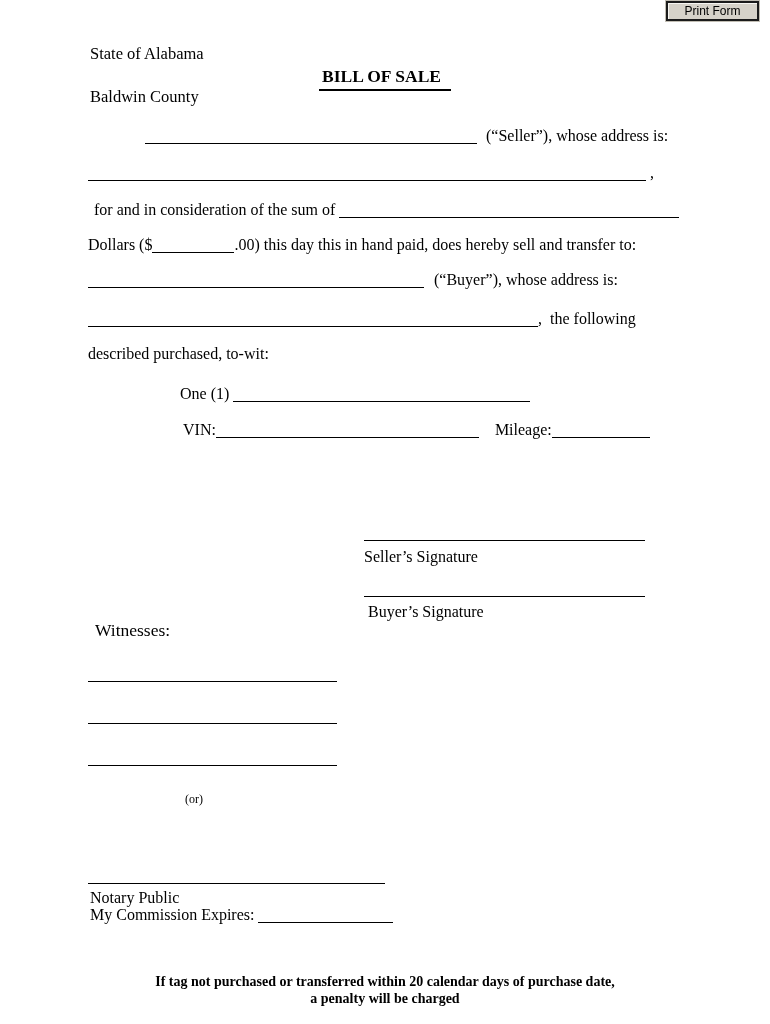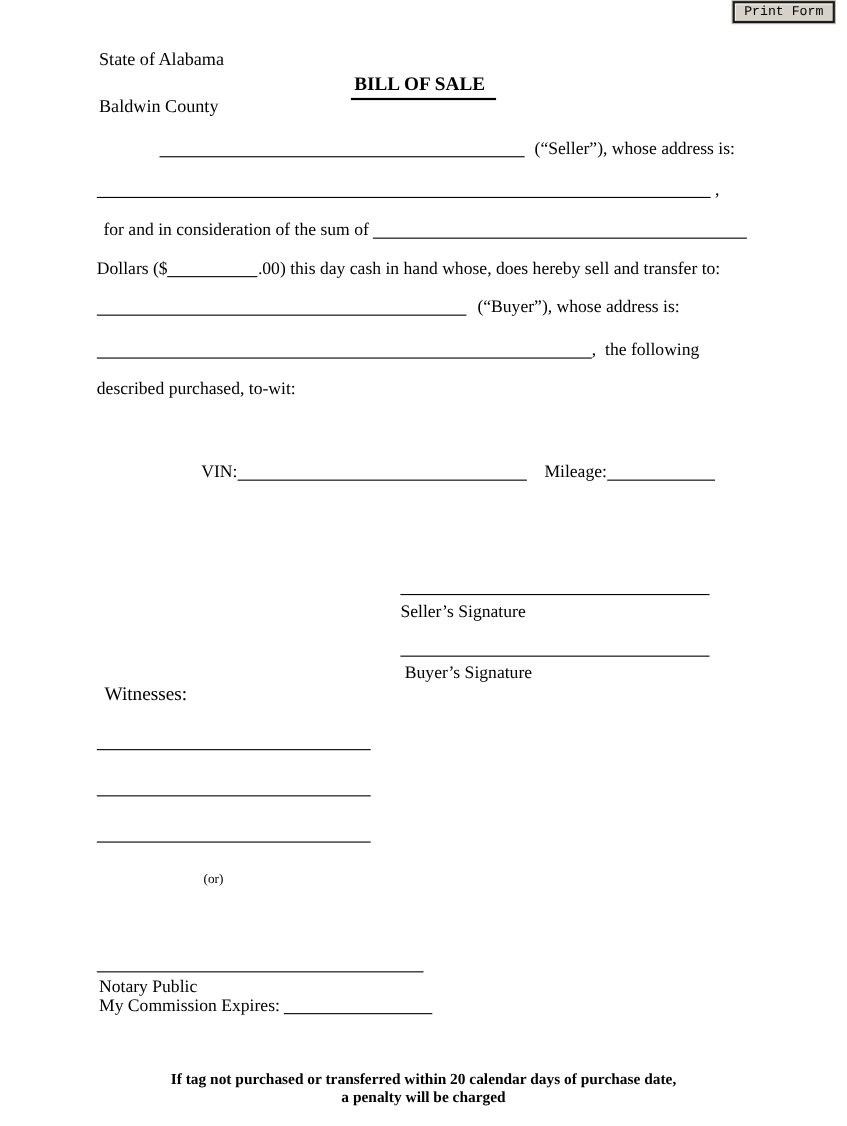--- a/index.html
+++ b/index.html
@@ -11,21 +11,21 @@
   .pre{white-space:pre;}
   .blank{
     display:inline-block;height:12px;border-bottom:1px solid #000;
     margin-bottom:-3px;
   }
   .rule{position:absolute;border-bottom:1px solid #000;height:0;}
   .print-btn{
     position:absolute;top:1px;left:666px;width:93px;height:20px;
     background:#d6d2c9;border:2px solid #1b1b1b;box-sizing:border-box;
     box-shadow:inset 1px 1px 0 #f7f6f2, 0 0 0 1px #c2beb4;
-    font-family:Liberation Mono, monospace;font-size:12px;
+    font-family:Liberation Sans, sans-serif;font-size:12px;
     display:flex;align-items:center;justify-content:center;cursor:pointer;
     padding:0;
   }
   .hdr-left{position:absolute;left:90px;font-size:16.5px;}
   .title-wrap{position:absolute;top:66px;left:0;width:770px;text-align:center;}
   .title{
     display:inline-block;font-size:17.5px;font-weight:bold;
     border-bottom:2px solid #000;padding:0 10px 2px 3px;
   }
   .big{font-size:17.5px;}
@@ -58,34 +58,38 @@
     <span class="blank" style="width:558px;"></span>
     <span>,</span>
   </div>
 
   <div class="line" style="top:200px;left:94px;">
     <span>for and in consideration of the sum of </span>
     <span class="blank" style="width:340px;"></span>
   </div>
 
   <div class="line" style="top:235px;left:88px;">
-    <span>Dollars ($</span><span class="blank" style="width:82px;"></span><span>.00) this day cash in hand whose, does hereby sell and transfer to:</span>
+    <span>Dollars ($</span><span class="blank" style="width:82px;"></span><span>.00) this day this in hand paid, does hereby sell and transfer to:</span>
   </div>
 
   <div class="line" style="top:270px;left:88px;">
     <span class="blank" style="width:336px;margin-right:6px;"></span>
     <span>(“Buyer”), whose address is:</span>
   </div>
 
   <div class="line" style="top:309px;left:88px;">
     <span class="blank" style="width:450px;"></span><span class="pre">,  the following</span>
   </div>
 
   <div class="line" style="top:344px;left:88px;">described purchased, to-wit:</div>
 
+  <div class="line" style="top:384px;left:180px;">
+    <span>One (1)</span>
+    <span class="blank" style="width:297px;"></span>
+  </div>
 
   <div class="line" style="top:420px;left:183px;">
     <span>VIN:</span><span class="blank" style="width:263px;"></span><span style="margin-left:16px;">Mileage:</span><span class="blank" style="width:98px;"></span>
   </div>
 
 
   <div class="rule" style="top:540px;left:364px;width:281px;"></div>
   <div class="line" style="top:547px;left:364px;">Seller’s Signature</div>
 
   <div class="rule" style="top:596px;left:364px;width:281px;"></div>

